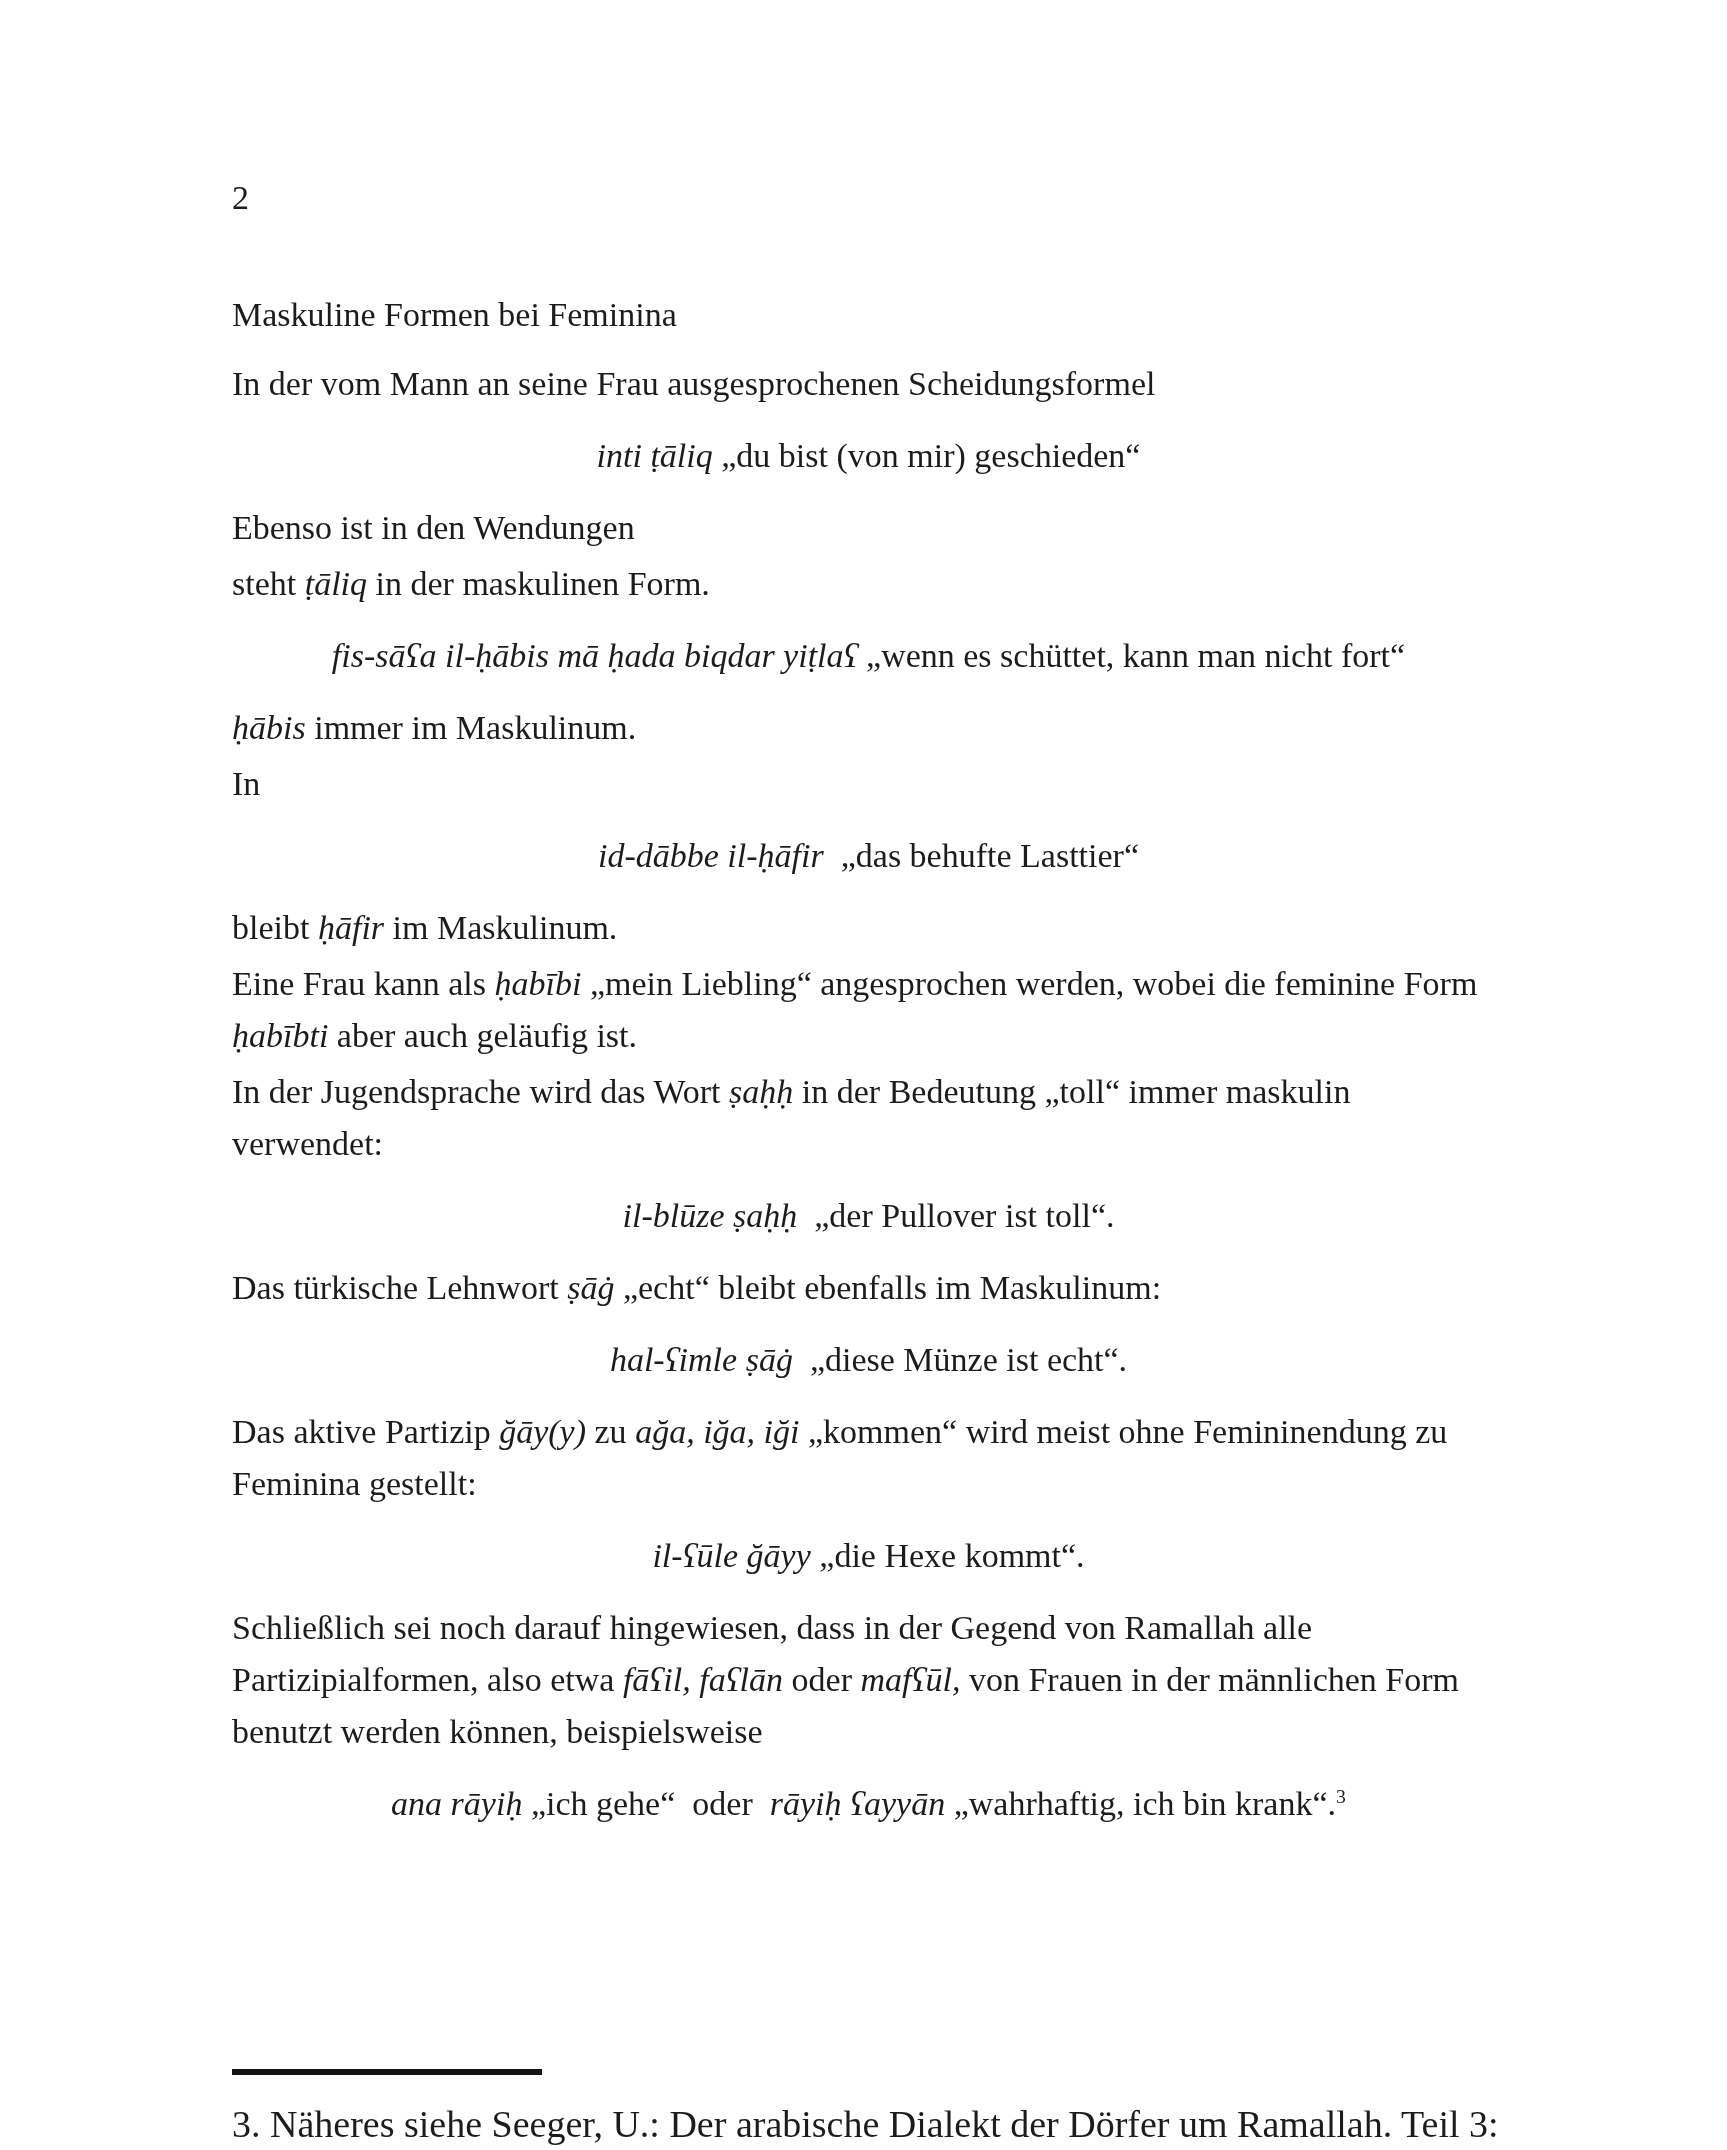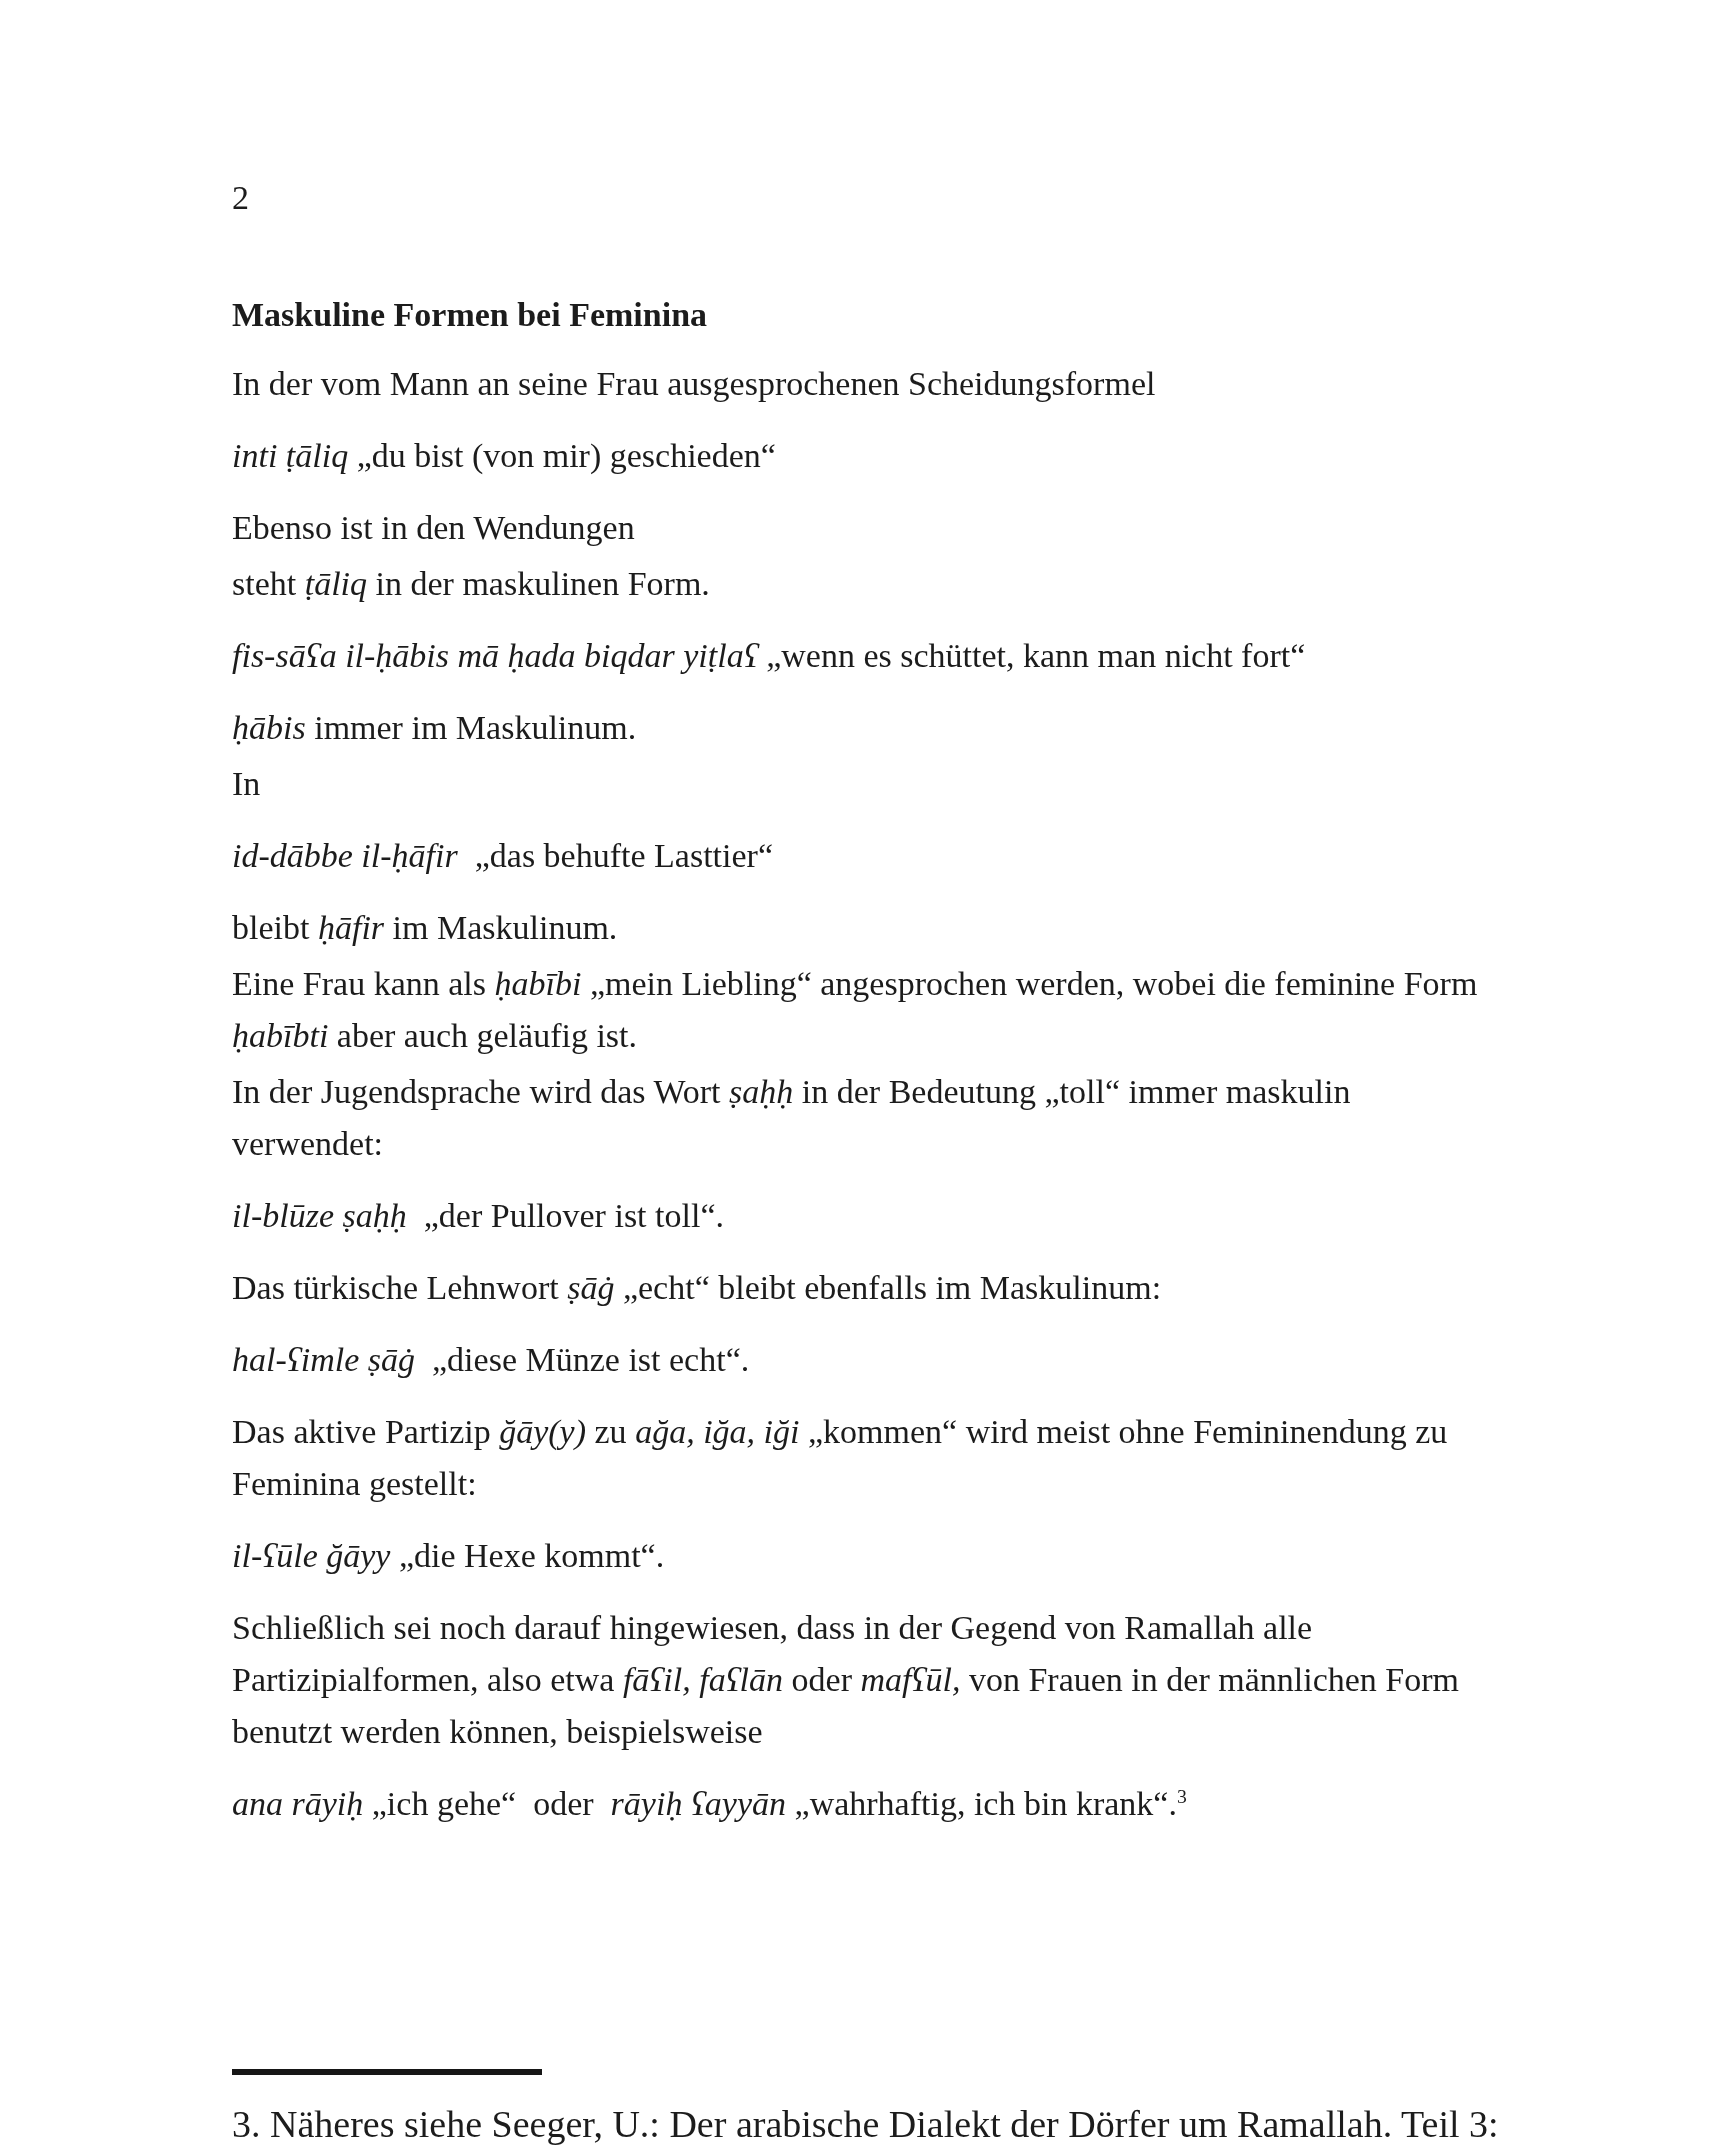--- a/index.html
+++ b/index.html
@@ -24,34 +24,34 @@
     overflow: hidden;
   }
   .page-number {
     font-size: 34px;
     line-height: 52px;
     margin-bottom: 65px;
   }
   .heading {
     font-size: 34px;
     line-height: 52px;
-    font-weight: bold;
+    font-weight: normal;
     margin: 0 0 17px 0;
   }
   .para {
     font-size: 34px;
     line-height: 52px;
     margin: 4px 0;
     text-align: left;
   }
   .example {
     font-size: 34px;
     line-height: 52px;
     margin: 20px 0;
-    text-align: left;
+    text-align: center;
   }
   .example-line {
     white-space: normal;
   }
   .it {
     font-style: italic;
   }
   sup.fn-ref {
     font-size: 58%;
     line-height: 0;

